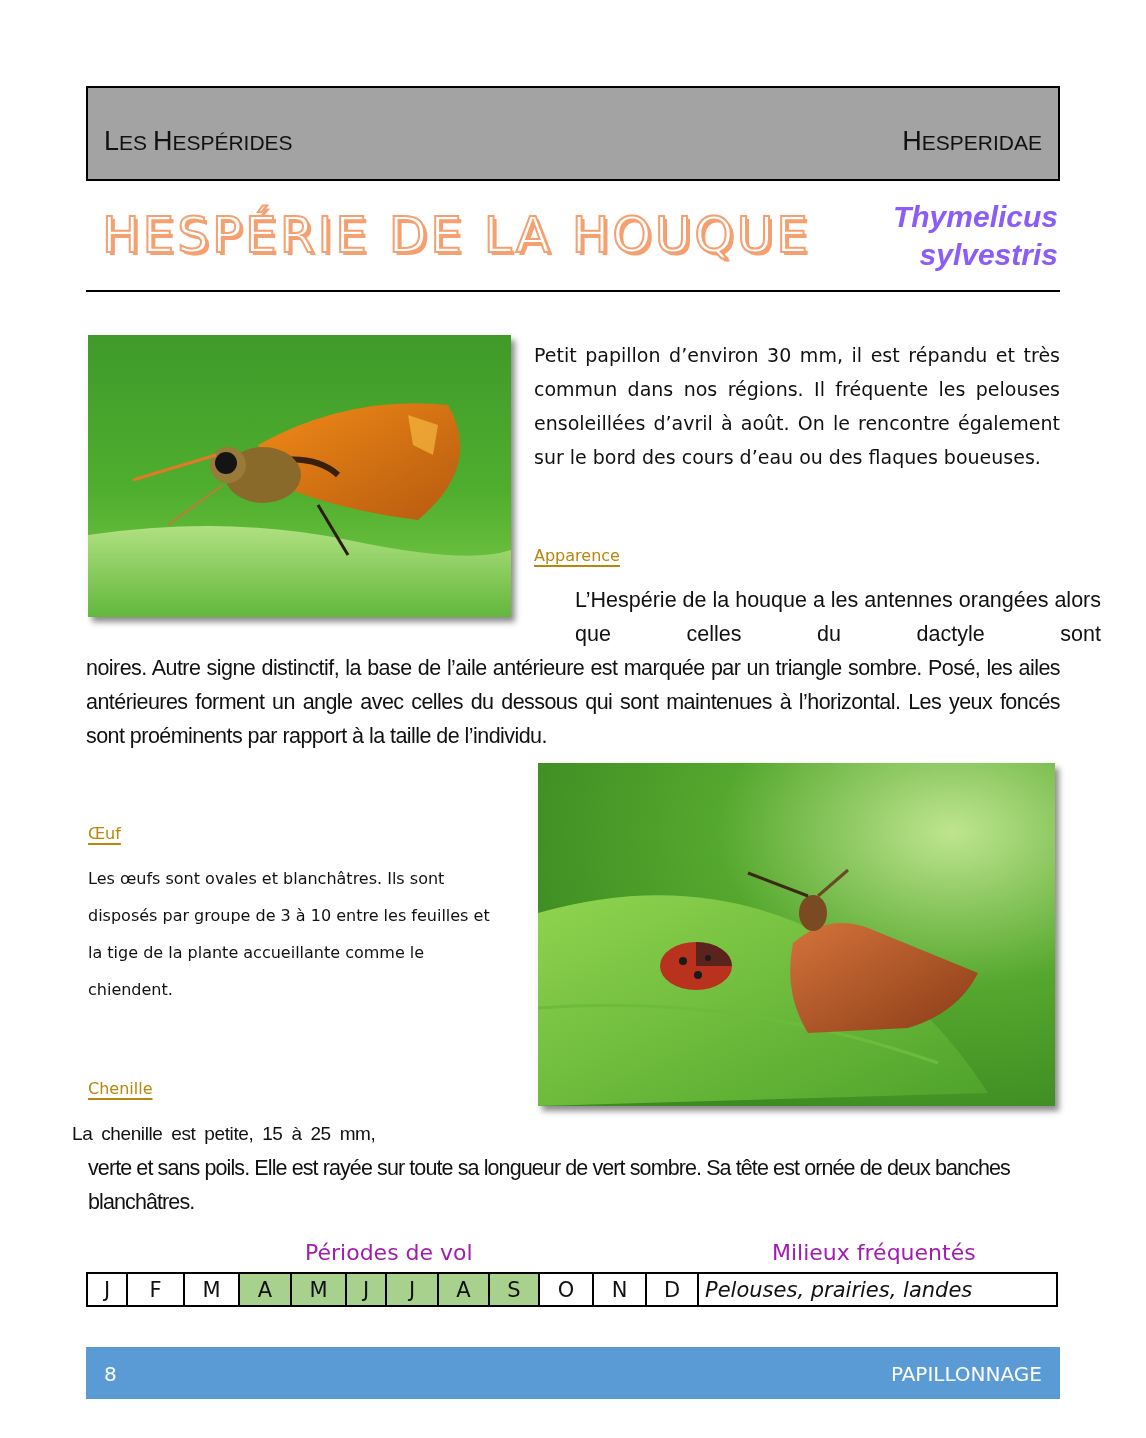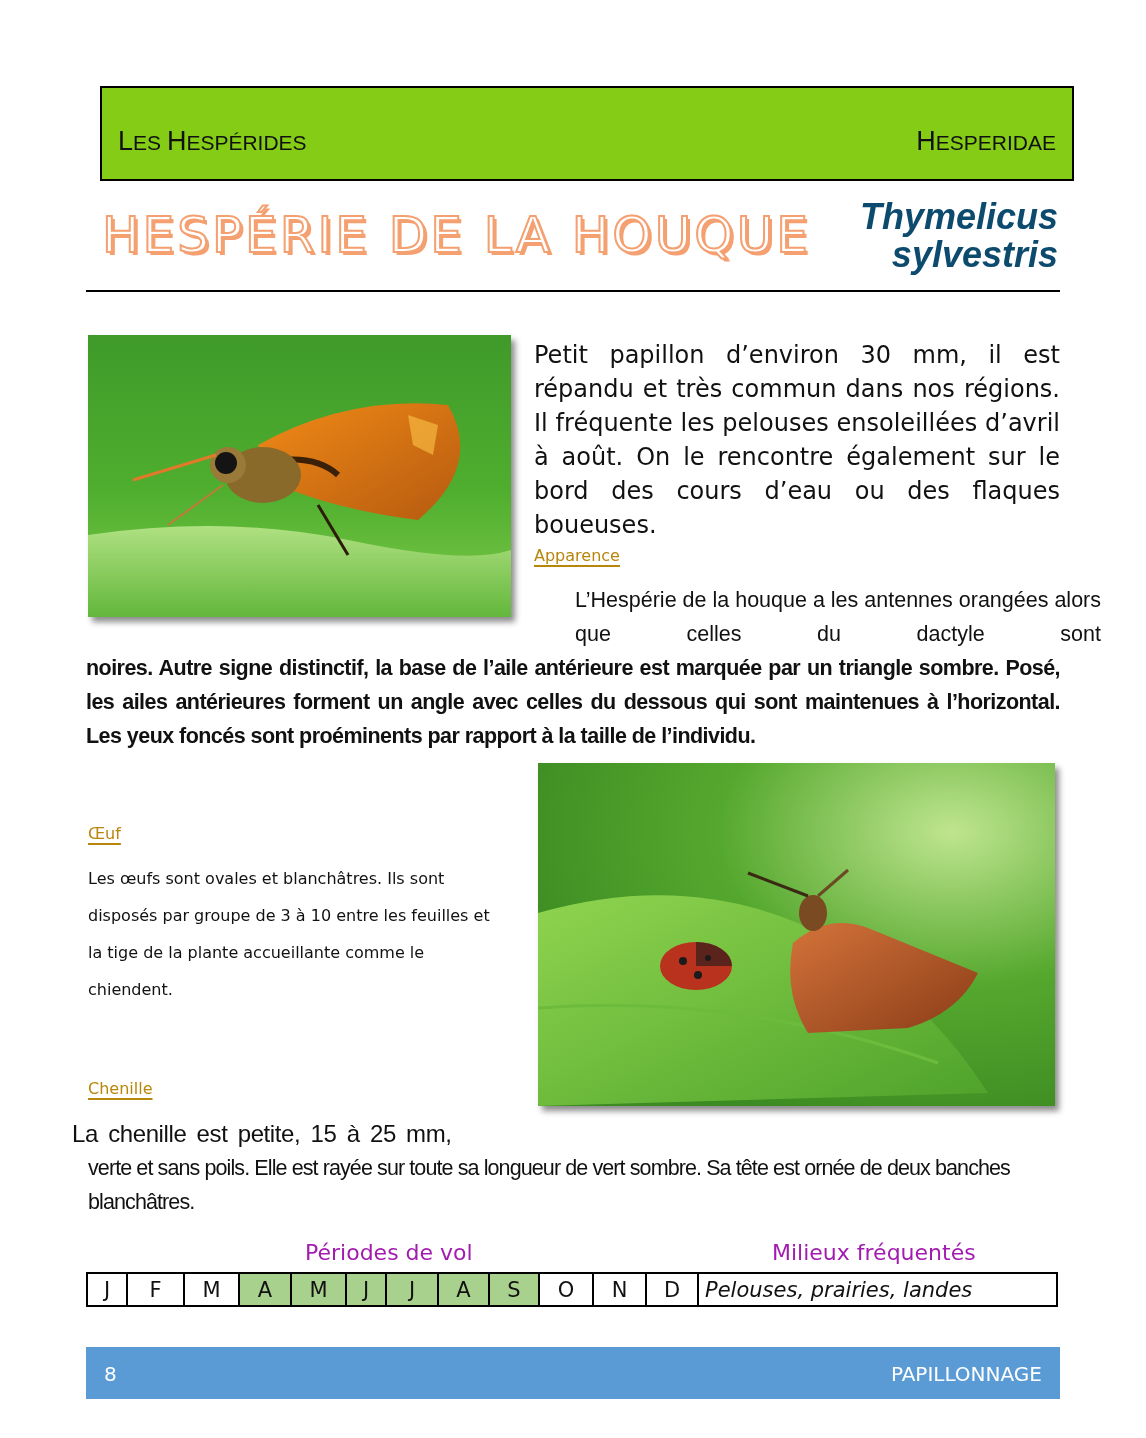--- a/index.html
+++ b/index.html
@@ -1,36 +1,36 @@
 <!DOCTYPE html>
 <html><head>
 <meta charset="utf-8">
 <style>
   html,body{margin:0;padding:0;background:#fff;}
   body{width:1146px;height:1438px;position:relative;overflow:hidden;font-family:"Liberation Sans",sans-serif;color:#111;}
   .abs{position:absolute;}
-  #header-box{left:100px;top:86px;width:970px;height:91px;background:#84cc16;border:2px solid #000;}
+  #header-box{left:86px;top:86px;width:970px;height:91px;background:#a3a3a3;border:2px solid #000;}
   #family-fr{left:16px;top:38px;font-size:27px;letter-spacing:0;}
   #family-fr .sc,#family-lat .sc{font-size:21px;}
   #family-lat{right:16px;top:38px;font-size:27px;}
   #title{left:102px;top:206px;font-size:50px;font-weight:normal;color:#fff;letter-spacing:3px;
     -webkit-text-stroke:2px #f4a071;text-shadow:3px 3px 0 #f4a071;font-family:"DejaVu Sans",sans-serif;}
-  #latin{right:88px;top:198px;text-align:right;color:#0c4a6e;font-style:italic;font-weight:bold;font-size:36px;line-height:38px;}
+  #latin{right:88px;top:198px;text-align:right;color:#8b5cf6;font-style:italic;font-weight:bold;font-size:30px;line-height:38px;}
   #rule{left:86px;top:290px;width:974px;height:2px;background:#000;}
   .photo{box-shadow:4px 5px 6px rgba(0,0,0,0.45);overflow:hidden;}
   #photo1{left:88px;top:335px;width:423px;height:282px;}
   #photo2{left:538px;top:763px;width:517px;height:343px;}
-  .txt{font-family:"DejaVu Sans",sans-serif;font-size:24px;line-height:34px;color:#111;}
+  .txt{font-family:"DejaVu Sans",sans-serif;font-size:19px;line-height:34px;color:#111;}
   .cond{font-family:"Liberation Sans Narrow","Liberation Sans",sans-serif;}
   .just{text-align:justify;text-align-last:left;}
   .h{color:#b8860b;text-decoration:underline;text-decoration-thickness:2px;text-underline-offset:4px;font-family:"DejaVu Sans",sans-serif;font-size:16px;}
   #intro{left:534px;top:338px;width:526px;}
   #h-app{left:534px;top:546px;}
   #app-1{left:534px;top:583px;width:526px;}
-  #app-2{left:86px;top:651px;width:974px;font-size:21.5px;letter-spacing:-0.55px;font-weight:bold;}
+  #app-2{left:86px;top:651px;width:974px;font-size:21.5px;letter-spacing:-0.55px;}
   #h-oeuf{left:88px;top:824px;}
   #oeuf-text{left:88px;top:860px;width:420px;font-size:16px;line-height:37px;}
   #h-chen{left:88px;top:1079px;}
   #chen-1{left:72px;top:1117px;width:420px;word-spacing:4px;letter-spacing:-0.4px;}
   #chen-2{left:88px;top:1151px;width:972px;letter-spacing:-0.9px;font-size:21.5px;}
   .cap{color:#a21caf;font-family:"DejaVu Sans",sans-serif;font-size:22px;}
   #cap-periods{left:305px;top:1240px;}
   #cap-habitat{left:772px;top:1240px;}
   #calendar{left:86px;top:1272px;width:972px;height:35px;border:2px solid #000;box-sizing:border-box;display:flex;}
   .m{border-right:2px solid #000;box-sizing:border-box;display:flex;align-items:center;justify-content:center;font-family:"DejaVu Sans",sans-serif;font-size:21px;color:#111;}

